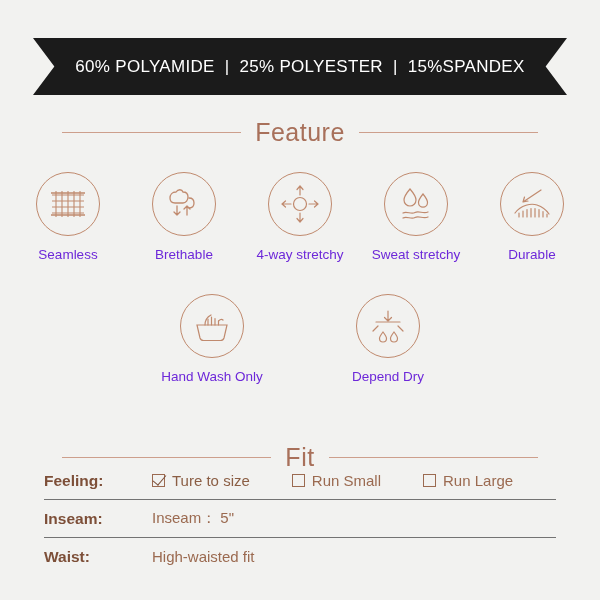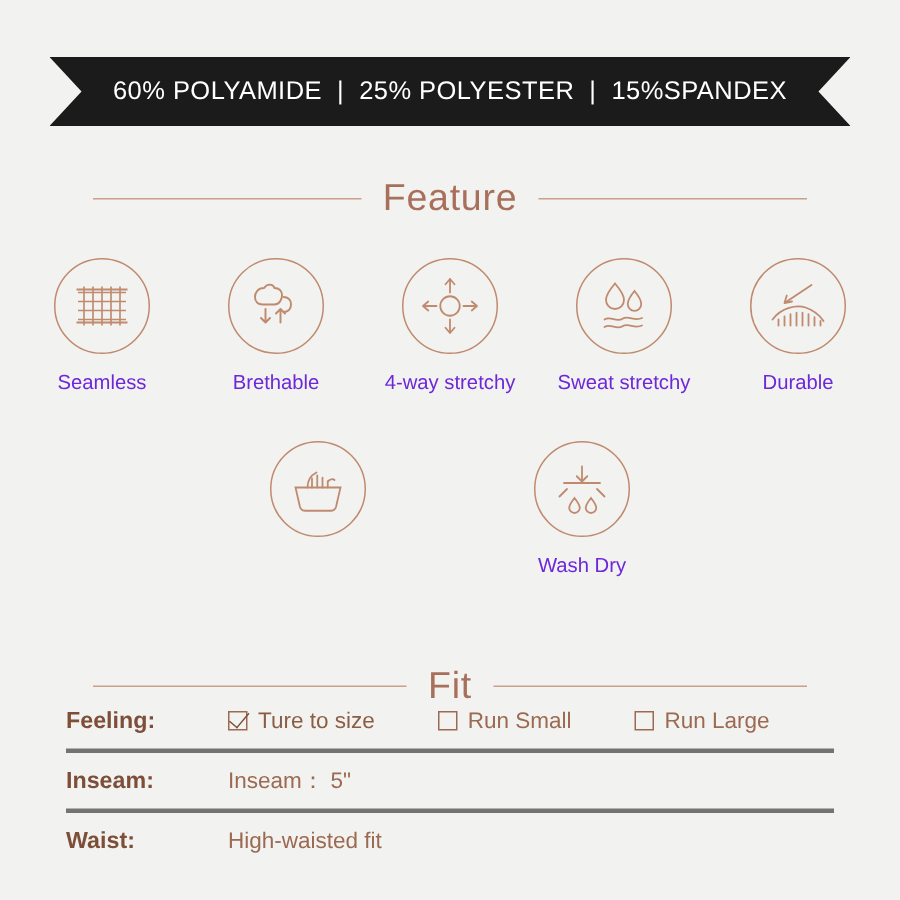--- a/index.html
+++ b/index.html
@@ -20,21 +20,21 @@
     height: 600px;
     box-sizing: border-box;
   }
 
   
   .banner-wrap {
     position: absolute;
     top: 38px;
     left: 33px;
     width: 534px;
-    height: 46px;
+    height: 57px;
   }
   .banner {
     position: absolute;
     inset: 0;
     background: #1b1b1b;
     clip-path: polygon(0 0, 100% 0, 96% 50%, 100% 100%, 0 100%, 4% 50%);
     display: flex;
     align-items: center;
     justify-content: center;
   }
@@ -119,21 +119,21 @@
     position: absolute;
     top: 462px;
     left: 44px;
     width: 512px;
     box-sizing: border-box;
   }
   .fit-row {
     display: flex;
     align-items: center;
     height: 37px;
-    border-bottom: 3px solid #737373;
+    border-bottom: 1px solid #737373;
   }
   .fit-row:last-child { border-bottom: none; }
   .fit-label {
     width: 108px;
     font-size: 15.5px;
     font-weight: bold;
     color: #7d4f38;
     font-family: "Liberation Sans", sans-serif;
   }
   .fit-value {
@@ -275,35 +275,36 @@
       <div class="circle">
         <svg width="40" height="36" viewBox="0 0 40 36">
           <g stroke="#c08a6e" stroke-width="1.2" fill="none" stroke-linecap="round">
             <path d="M5 17 L35 17 L32 30 C31.5 31.5 30 32.5 28.5 32.5 L11.5 32.5 C10 32.5 8.5 31.5 8 30 Z"></path>
             <path d="M13 17 C13 13 15 9 19 7"></path>
             <path d="M16 17 L16 11 M19.5 17 L19.5 9 M23 17 L23 10.5 M26.5 17 L26.5 13"></path>
             <path d="M26.5 13 C28 11.5 30 11 31 12"></path>
           </g>
         </svg>
       </div>
+      <div class="feature-label">Hand Wash Only</div>
     </div>
 
     <div class="feature-item wide">
       <div class="circle">
         <svg width="40" height="38" viewBox="0 0 40 38">
           <g stroke="#c08a6e" stroke-width="1.2" fill="none" stroke-linecap="round">
             <path d="M8 15 L32 15"></path>
             <path d="M20 4 L20 14 M20 14 L16.5 10.5 M20 14 L23.5 10.5"></path>
             <path d="M10 19 L5 24 M30 19 L35 24"></path>
             <path d="M15 25 C15 25 11.5 29.5 11.5 31.5 C11.5 33.4 13 35 15 35 C17 35 18.5 33.4 18.5 31.5 C18.5 29.5 15 25 15 25 Z"></path>
             <path d="M26 25 C26 25 22.5 29.5 22.5 31.5 C22.5 33.4 24 35 26 35 C28 35 29.5 33.4 29.5 31.5 C29.5 29.5 26 25 26 25 Z"></path>
           </g>
         </svg>
       </div>
-      <div class="feature-label">Wash Dry</div>
+      <div class="feature-label">Depend Dry</div>
     </div>
 
 
   </div>
 
   <div class="section-head" id="fit-head">
     <div class="rule"></div>
     <div class="title">Fit</div>
     <div class="rule"></div>
   </div>

